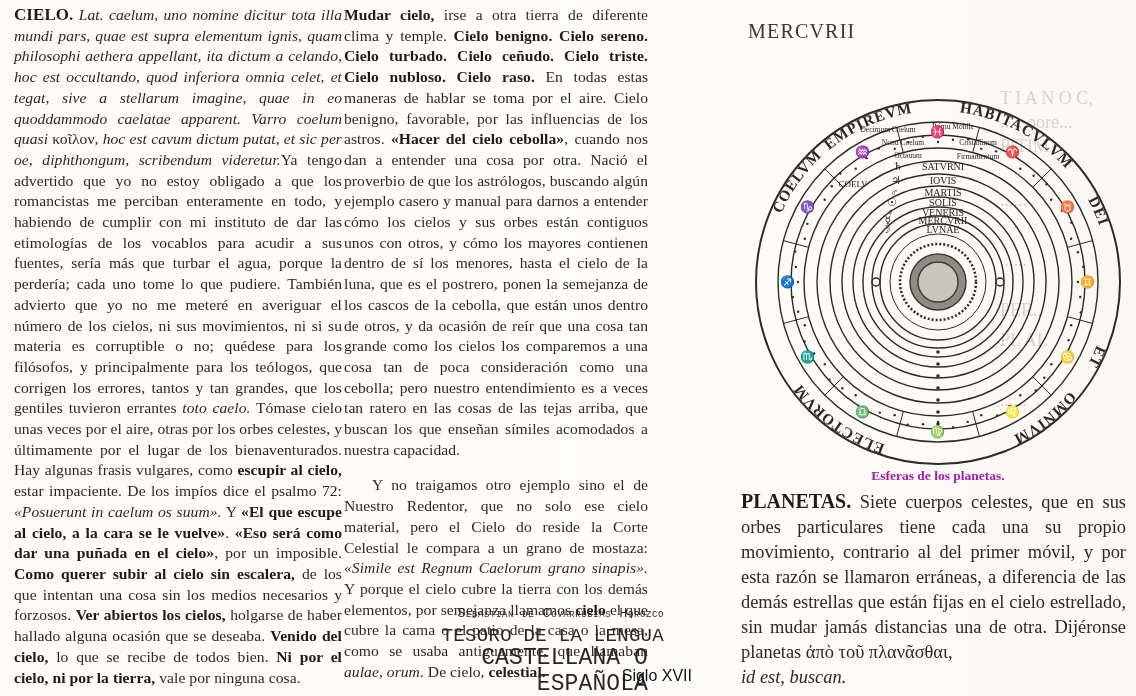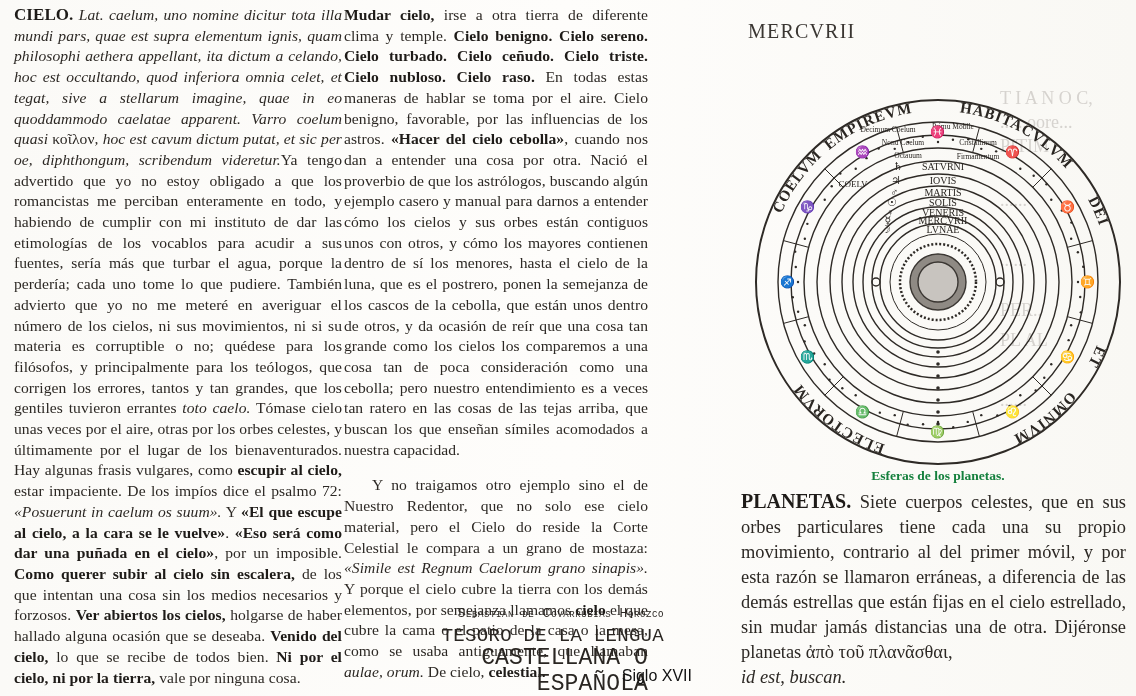--- a/index.html
+++ b/index.html
@@ -28,21 +28,21 @@
   #credit-author { left:380px; top:606px; width:284px; font-size:13px; font-variant:small-caps; letter-spacing:0.6px; }
   #credit-title1 { left:380px; top:625px; width:284px; font-size:19px; letter-spacing:0.3px; }
   #credit-title2 { left:364px; top:645px; width:284px; font-size:23px; letter-spacing:0.1px; }
   #credit-century { left:548px; top:667px; width:144px; font-size:16px; font-family:"Liberation Sans", sans-serif; color:#111; }
 
   #right-header { position:absolute; left:748px; top:20px; font-size:20px; letter-spacing:1.2px; color:#3a3632; }
 
   .ghost { position:absolute; left:1000px; width:140px; color:#d6d3cf; font-size:18px; line-height:20px; white-space:nowrap; overflow:hidden; }
 
   #diagram { position:absolute; left:748px; top:90px; width:380px; height:388px; }
-  #caption { position:absolute; left:740px; top:468px; width:396px; text-align:center; font-size:13.5px; font-weight:bold; color:#15803d; }
+  #caption { position:absolute; left:740px; top:468px; width:396px; text-align:center; font-size:13.5px; font-weight:bold; color:#a21caf; }
 
   #col3 {
     position:absolute; left:741px; top:489px; width:385px;
     font-size:18.4px; line-height:25px; text-align:justify; color:#2c2824;
   }
   #col3 p { margin:0; }
   #col3 b { font-size:20px; font-weight:bold; color:#1e1b18; }
 </style>
 </head>
 <body>

